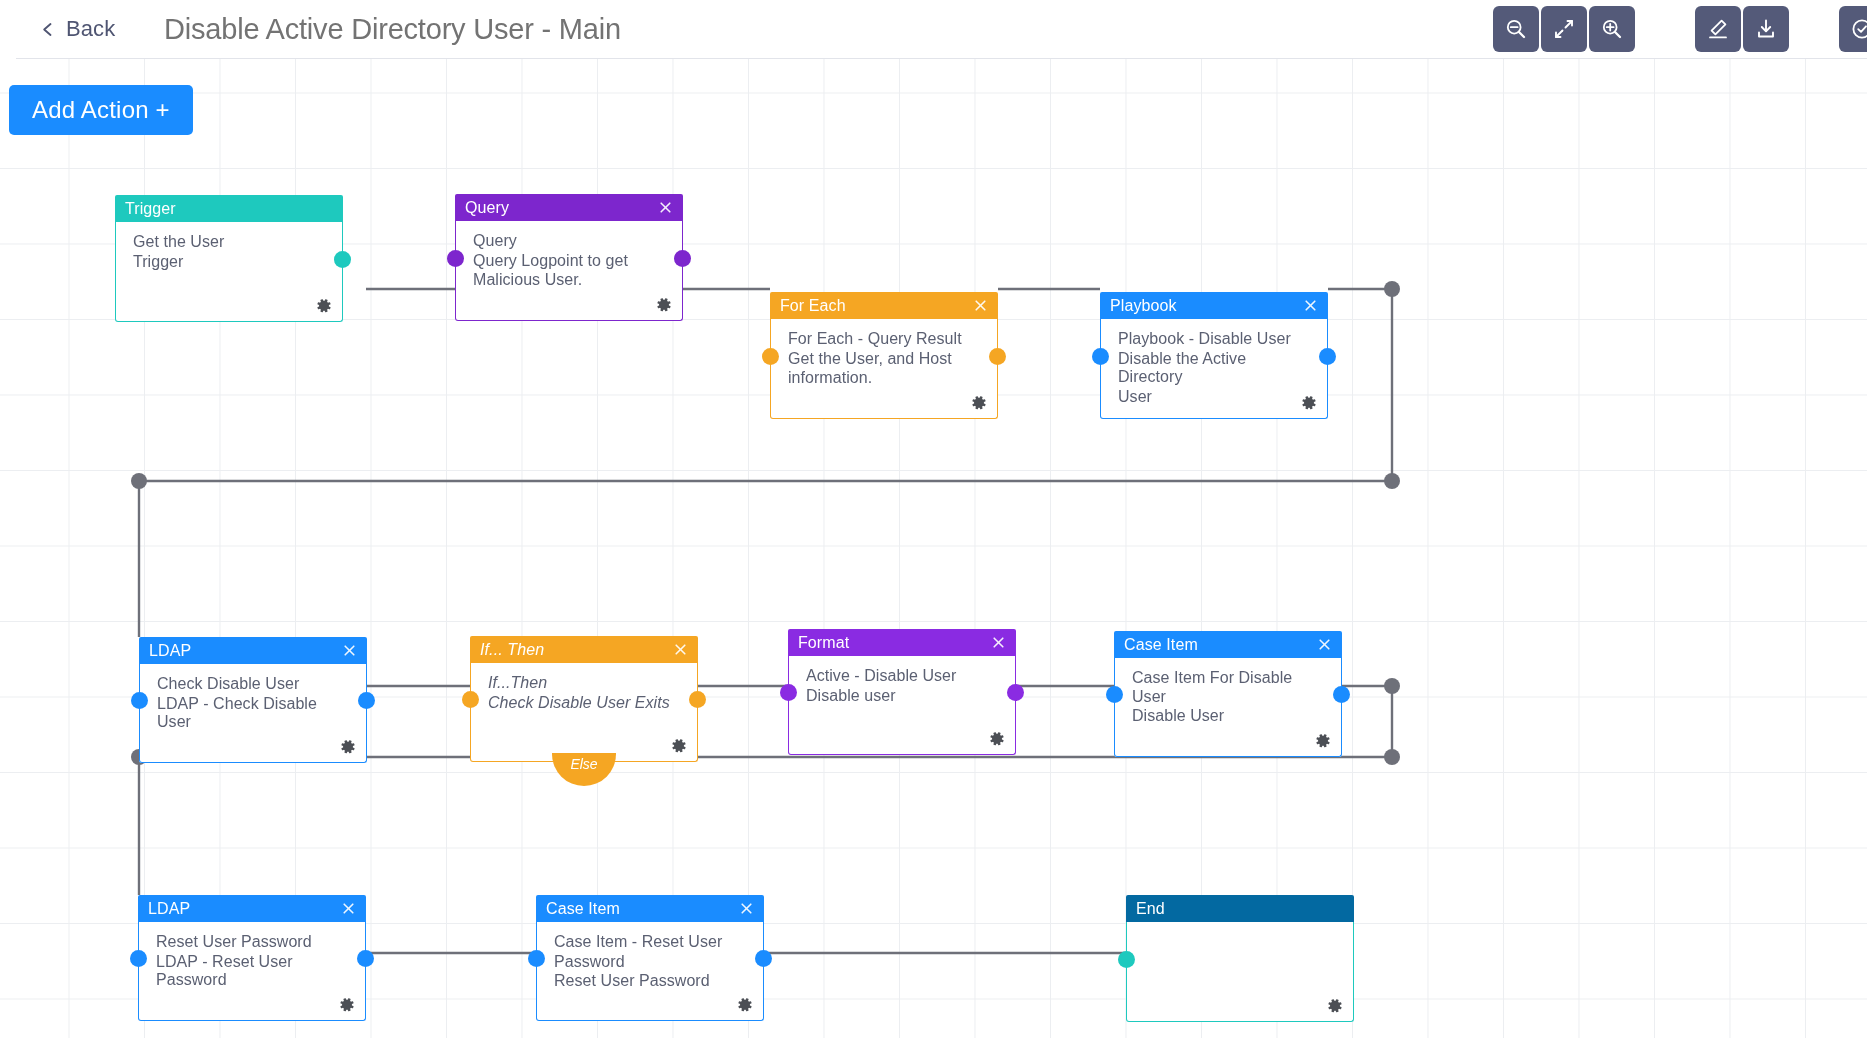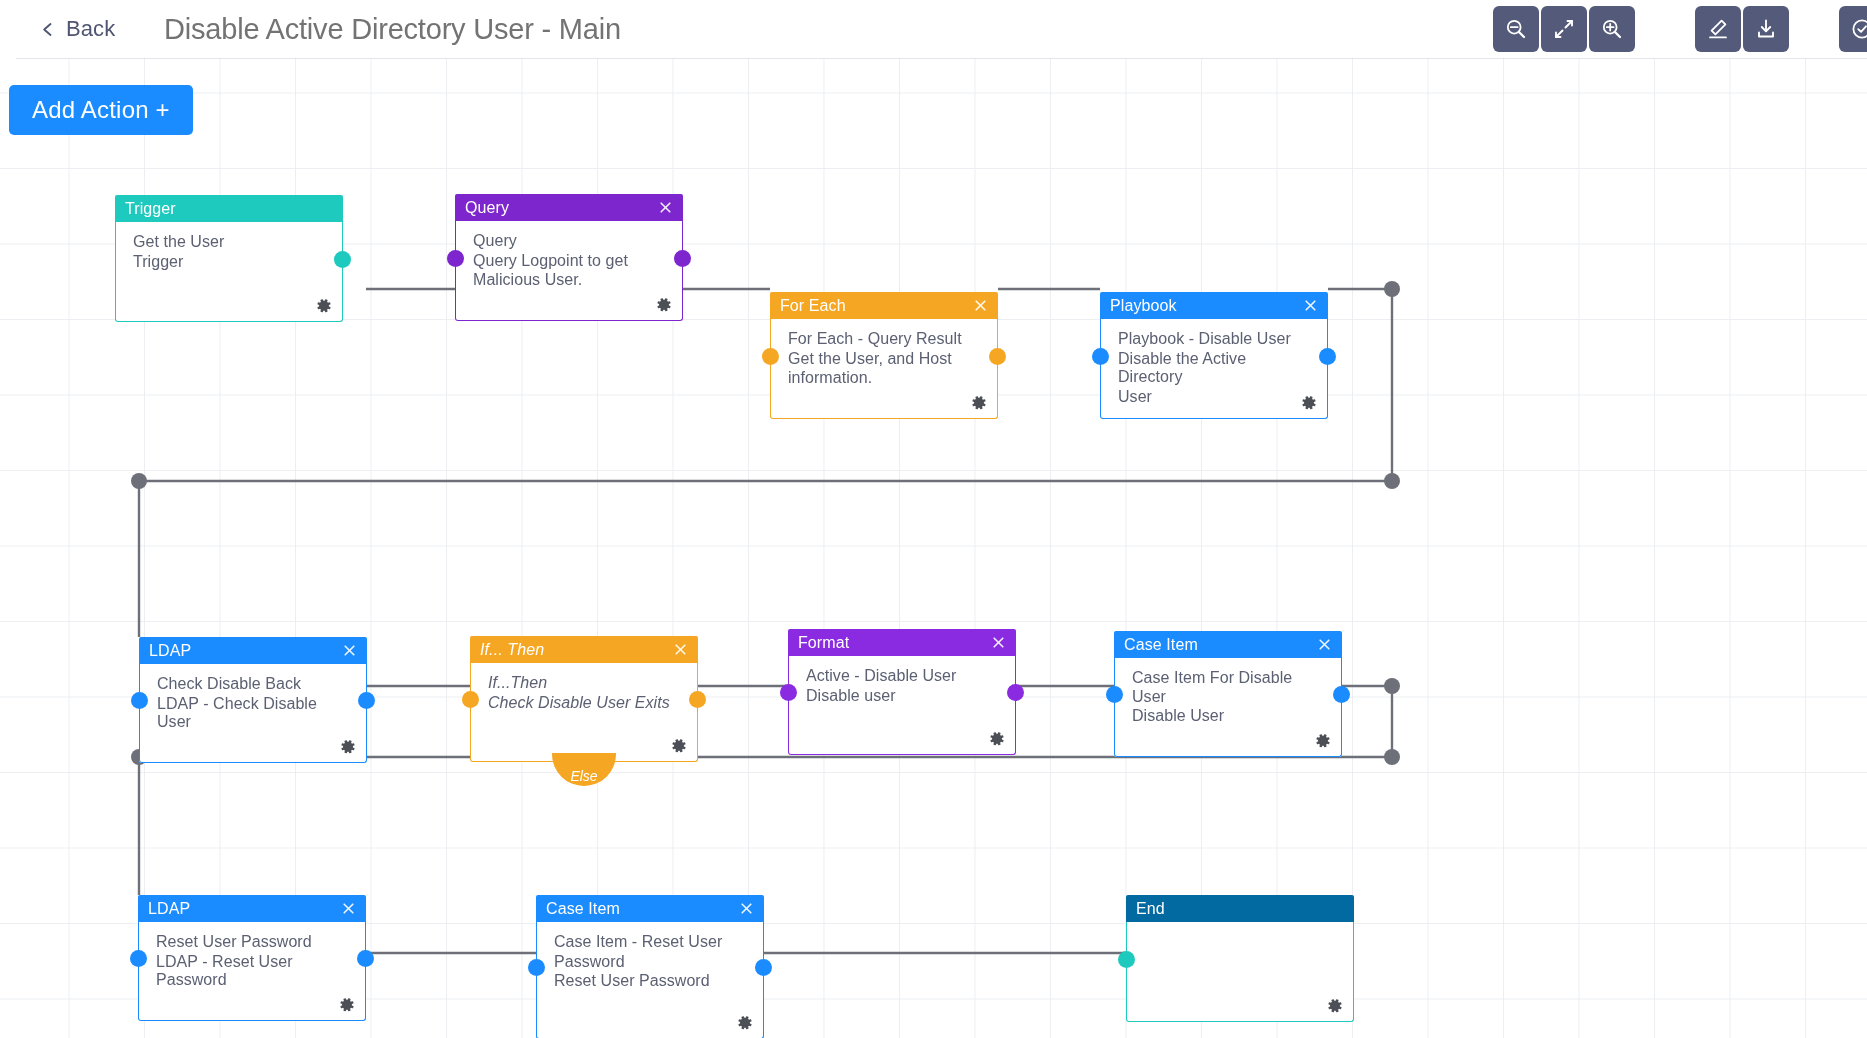--- a/index.html
+++ b/index.html
@@ -147,21 +147,21 @@
 
   .else-tab {
     position: absolute;
     left: 50%; margin-left: -32px;
     bottom: -25px;
     width: 64px; height: 33px;
     background: #f5a623;
     border-radius: 0 0 34px 34px;
     color: #fff; font-size: 14px;
     display: flex; align-items: flex-start; justify-content: center;
-    padding-top: 15px;
+    padding-top: 3px;
     box-sizing: border-box;
     z-index: 3;
     cursor: pointer;
   }
 </style>
 </head>
 <body>
 
 <div class="header">
 
@@ -383,21 +383,21 @@
           <span class="node-close">
             <svg width="15" height="15" viewBox="0 0 15 15">
               <g stroke="#fff" stroke-width="1.6" stroke-linecap="round">
                 <line x1="3.2" y1="3.2" x2="11.8" y2="11.8"></line>
                 <line x1="11.8" y1="3.2" x2="3.2" y2="11.8"></line>
               </g>
             </svg>
           </span>
         </div>
         <div class="node-body" style="border-color:#1a8cff;height:99px">
-          <p>Check Disable Back</p>
+          <p>Check Disable User</p>
           <p>LDAP - Check Disable User</p>
           <span class="gear">
             <svg width="17" height="17" viewBox="0 0 17 17">
               <path fill="#4c4f55" d="M8.5 5.6a2.9 2.9 0 1 0 0 5.8 2.9 2.9 0 0 0 0-5.8zm0 4.35a1.45 1.45 0 1 1 0-2.9 1.45 1.45 0 0 1 0 2.9z"></path>
               <path fill="#4c4f55" d="M15.2 9.9l-1.3-.5a5.6 5.6 0 0 0 0-1.3l1.3-.5a.6.6 0 0 0 .34-.76l-.5-1.3a.6.6 0 0 0-.75-.35l-1.3.5a5.6 5.6 0 0 0-.93-.93l.5-1.3a.6.6 0 0 0-.35-.76l-1.3-.5a.6.6 0 0 0-.76.35l-.5 1.3a5.6 5.6 0 0 0-1.3 0l-.5-1.3a.6.6 0 0 0-.76-.35l-1.3.5a.6.6 0 0 0-.35.76l.5 1.3c-.35.27-.66.58-.93.93l-1.3-.5a.6.6 0 0 0-.76.35l-.5 1.3a.6.6 0 0 0 .35.76l1.3.5a5.6 5.6 0 0 0 0 1.3l-1.3.5a.6.6 0 0 0-.35.76l.5 1.3a.6.6 0 0 0 .76.35l1.3-.5c.27.35.58.66.93.93l-.5 1.3a.6.6 0 0 0 .35.76l1.3.5a.6.6 0 0 0 .76-.35l.5-1.3a5.6 5.6 0 0 0 1.3 0l.5 1.3a.6.6 0 0 0 .76.35l1.3-.5a.6.6 0 0 0 .35-.76l-.5-1.3c.35-.27.66-.58.93-.93l1.3.5a.6.6 0 0 0 .75-.35l.5-1.3a.6.6 0 0 0-.34-.76z"></path>
             </svg>
           </span>
         </div>
         <span class="port in" style="background:#1a8cff"></span>
         <span class="port out" style="background:#1a8cff"></span>
@@ -508,21 +508,21 @@
           <span class="ttl">Case Item</span>
           <span class="node-close">
             <svg width="15" height="15" viewBox="0 0 15 15">
               <g stroke="#fff" stroke-width="1.6" stroke-linecap="round">
                 <line x1="3.2" y1="3.2" x2="11.8" y2="11.8"></line>
                 <line x1="11.8" y1="3.2" x2="3.2" y2="11.8"></line>
               </g>
             </svg>
           </span>
         </div>
-        <div class="node-body" style="border-color:#1a8cff;height:117px">
+        <div class="node-body" style="border-color:#1a8cff;height:99px">
           <p>Case Item - Reset User</p>
           <p>Password</p>
           <p>Reset User Password</p>
           <span class="gear">
             <svg width="17" height="17" viewBox="0 0 17 17">
               <path fill="#4c4f55" d="M8.5 5.6a2.9 2.9 0 1 0 0 5.8 2.9 2.9 0 0 0 0-5.8zm0 4.35a1.45 1.45 0 1 1 0-2.9 1.45 1.45 0 0 1 0 2.9z"></path>
               <path fill="#4c4f55" d="M15.2 9.9l-1.3-.5a5.6 5.6 0 0 0 0-1.3l1.3-.5a.6.6 0 0 0 .34-.76l-.5-1.3a.6.6 0 0 0-.75-.35l-1.3.5a5.6 5.6 0 0 0-.93-.93l.5-1.3a.6.6 0 0 0-.35-.76l-1.3-.5a.6.6 0 0 0-.76.35l-.5 1.3a5.6 5.6 0 0 0-1.3 0l-.5-1.3a.6.6 0 0 0-.76-.35l-1.3.5a.6.6 0 0 0-.35.76l.5 1.3c-.35.27-.66.58-.93.93l-1.3-.5a.6.6 0 0 0-.76.35l-.5 1.3a.6.6 0 0 0 .35.76l1.3.5a5.6 5.6 0 0 0 0 1.3l-1.3.5a.6.6 0 0 0-.35.76l.5 1.3a.6.6 0 0 0 .76.35l1.3-.5c.27.35.58.66.93.93l-.5 1.3a.6.6 0 0 0 .35.76l1.3.5a.6.6 0 0 0 .76-.35l.5-1.3a5.6 5.6 0 0 0 1.3 0l.5 1.3a.6.6 0 0 0 .76.35l1.3-.5a.6.6 0 0 0 .35-.76l-.5-1.3c.35-.27.66-.58.93-.93l1.3.5a.6.6 0 0 0 .75-.35l.5-1.3a.6.6 0 0 0-.34-.76z"></path>
             </svg>
           </span>
         </div>

